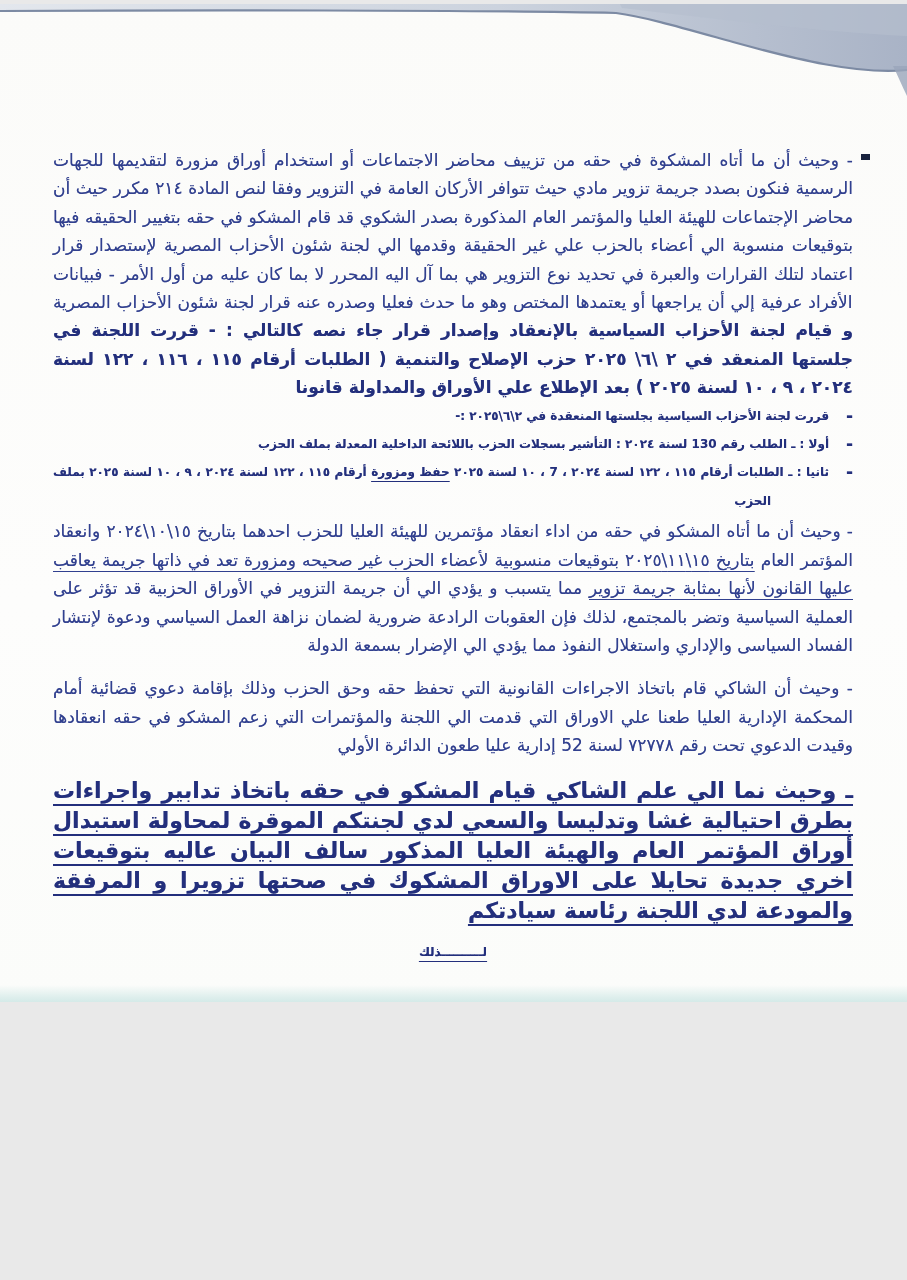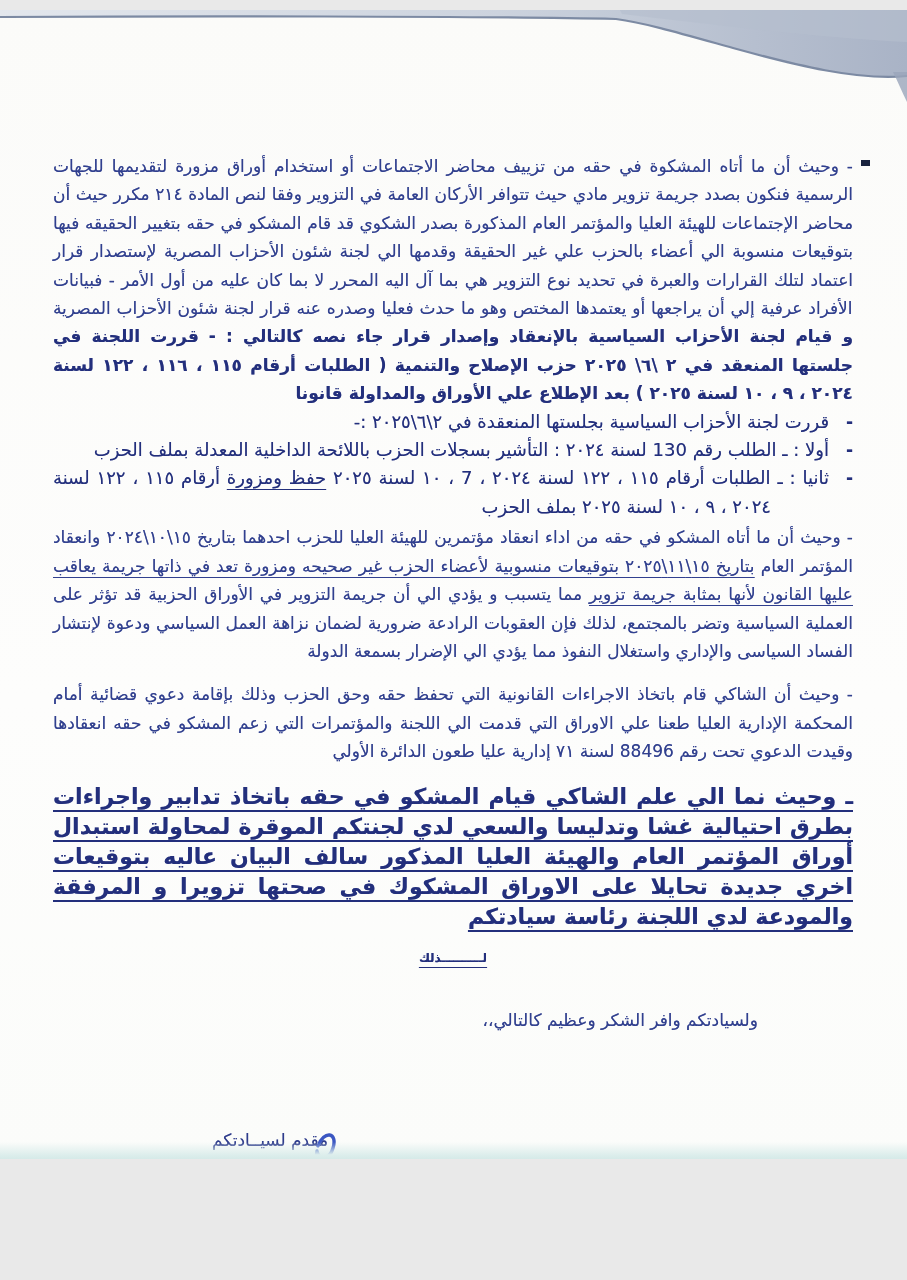--- a/index.html
+++ b/index.html
@@ -1,17 +1,17 @@
 <!DOCTYPE html>
 <html lang="ar"><head>
 <meta charset="utf-8">
 <style>
   html,body { margin:0; padding:0; background:#e9e9e9; }
   .page {
-    position:relative; width:907px; height:1149px; margin:10px auto;
+    position:relative; width:907px; height:998px; margin:4px auto;
     background:linear-gradient(180deg,#fbfbf9 0%, #fdfdfc 60%, #fbfcfa 100%);
     overflow:hidden;
     font-family:"DejaVu Sans", sans-serif;
   }
   .scan-top { position:absolute; top:0; left:0; width:907px; height:95px; display:block; }
   .bottom-strip {
     position:absolute; bottom:0; left:0; right:0; height:17px;
     background:linear-gradient(to bottom, rgba(223,240,238,0) 0%, #ddeeec 75%, #d5eae8 100%);
   }
   .speck { position:absolute; left:161px; top:1180px; width:4px; height:8px;
@@ -23,21 +23,21 @@
     color:#31408f; font-size:17px; line-height:28.4px;
     text-shadow:0 0 .5px rgba(44,58,140,.55);
   }
   .para { position:relative; margin:0; }
   .sq { position:absolute; right:-17px; top:8px; width:9px; height:6px; background:#18223d; }
   .b  { font-weight:bold; color:#232f7c; }
   .u  { text-decoration:underline; text-underline-offset:5px; text-decoration-thickness:1.4px; }
 
   .list-item { display:flex; direction:rtl; }
   .dash { flex:0 0 24px; font-weight:bold; color:#232f7c; }
-  .li-text { flex:1; font-weight:normal; color:#232f7c; font-size:18px;
+  .li-text { flex:1; font-weight:bold; color:#232f7c; font-size:12px;
              padding-right:58px; text-indent:-58px; text-align:justify; }
 
   .p2 { margin-top:2px; }
   .p3 { margin-top:15px; }
   .p4 { margin-top:16px; font-weight:bold; color:#232f7c;
         font-size:22px; line-height:30px;
         text-decoration:underline; text-underline-offset:6px; text-decoration-thickness:1.5px; }
   .tholik { margin:12px 0 34px; text-align:center; font-weight:bold; color:#232f7c; font-size:12px; }
   .p5 { margin-top:0; padding-right:18px; }
   .closing { margin-top:16px; padding-right:95px; text-align:right; }
@@ -85,21 +85,21 @@
 
     <div class="list-item">
       <span class="dash">-</span>
       <div class="li-text"><span>ثانيا : ـ الطلبات أرقام ١١٥ ، ١٢٢ لسنة ٢٠٢٤ ، 7 ، ١٠ لسنة ٢٠٢٥ </span><span class="u">حفظ ومزورة</span><span> أرقام ١١٥ ، ١٢٢ لسنة ٢٠٢٤ ، ٩ ، ١٠ لسنة ٢٠٢٥ بملف الحزب</span></div>
     </div>
 
     <div class="para p2">
       <span>- وحيث أن ما أتاه المشكو في حقه من اداء انعقاد مؤتمرين للهيئة العليا للحزب احدهما بتاريخ ١٥\١٠\٢٠٢٤  وانعقاد المؤتمر العام </span><span class="u">بتاريخ ١٥\١١\٢٠٢٥ بتوقيعات منسوبية لأعضاء الحزب غير صحيحه ومزورة  تعد في ذاتها جريمة يعاقب عليها القانون لأنها بمثابة جريمة تزوير</span><span> مما يتسبب و يؤدي الي  أن جريمة التزوير في الأوراق الحزبية قد تؤثر على العملية السياسية وتضر بالمجتمع، لذلك فإن العقوبات الرادعة ضرورية لضمان نزاهة العمل السياسي ودعوة لإنتشار الفساد السياسى والإداري واستغلال النفوذ مما يؤدي الي الإضرار بسمعة الدولة</span>
     </div>
 
-    <div class="para p3">- وحيث أن الشاكي قام باتخاذ الاجراءات القانونية التي تحفظ حقه وحق الحزب وذلك بإقامة دعوي قضائية أمام المحكمة الإدارية العليا طعنا علي الاوراق التي قدمت الي اللجنة والمؤتمرات التي زعم المشكو في حقه انعقادها وقيدت الدعوي تحت رقم 88496 لسنة ٧١ إدارية عليا طعون الدائرة الأولي</div>
+    <div class="para p3">- وحيث أن الشاكي قام باتخاذ الاجراءات القانونية التي تحفظ حقه وحق الحزب وذلك بإقامة دعوي قضائية أمام المحكمة الإدارية العليا طعنا علي الاوراق التي قدمت الي اللجنة والمؤتمرات التي زعم المشكو في حقه انعقادها وقيدت الدعوي تحت رقم ٧٢٧٧٨ لسنة 52 إدارية عليا طعون الدائرة الأولي</div>
 
     <div class="para p4">ـ وحيث نما الي علم الشاكي قيام المشكو في حقه باتخاذ تدابير واجراءات بطرق احتيالية غشا وتدليسا والسعي لدي لجنتكم الموقرة لمحاولة استبدال أوراق المؤتمر العام والهيئة العليا المذكور سالف البيان عاليه بتوقيعات اخري جديدة تحايلا على الاوراق المشكوك في صحتها تزويرا و المرفقة والمودعة لدي اللجنة رئاسة سيادتكم</div>
 
     <div class="tholik"><span class="u">لــــــــــذلك</span></div>
 
 
     <div class="closing">ولسيادتكم وافر الشكر وعظيم كالتالي،،</div>
 
   </div>
 

